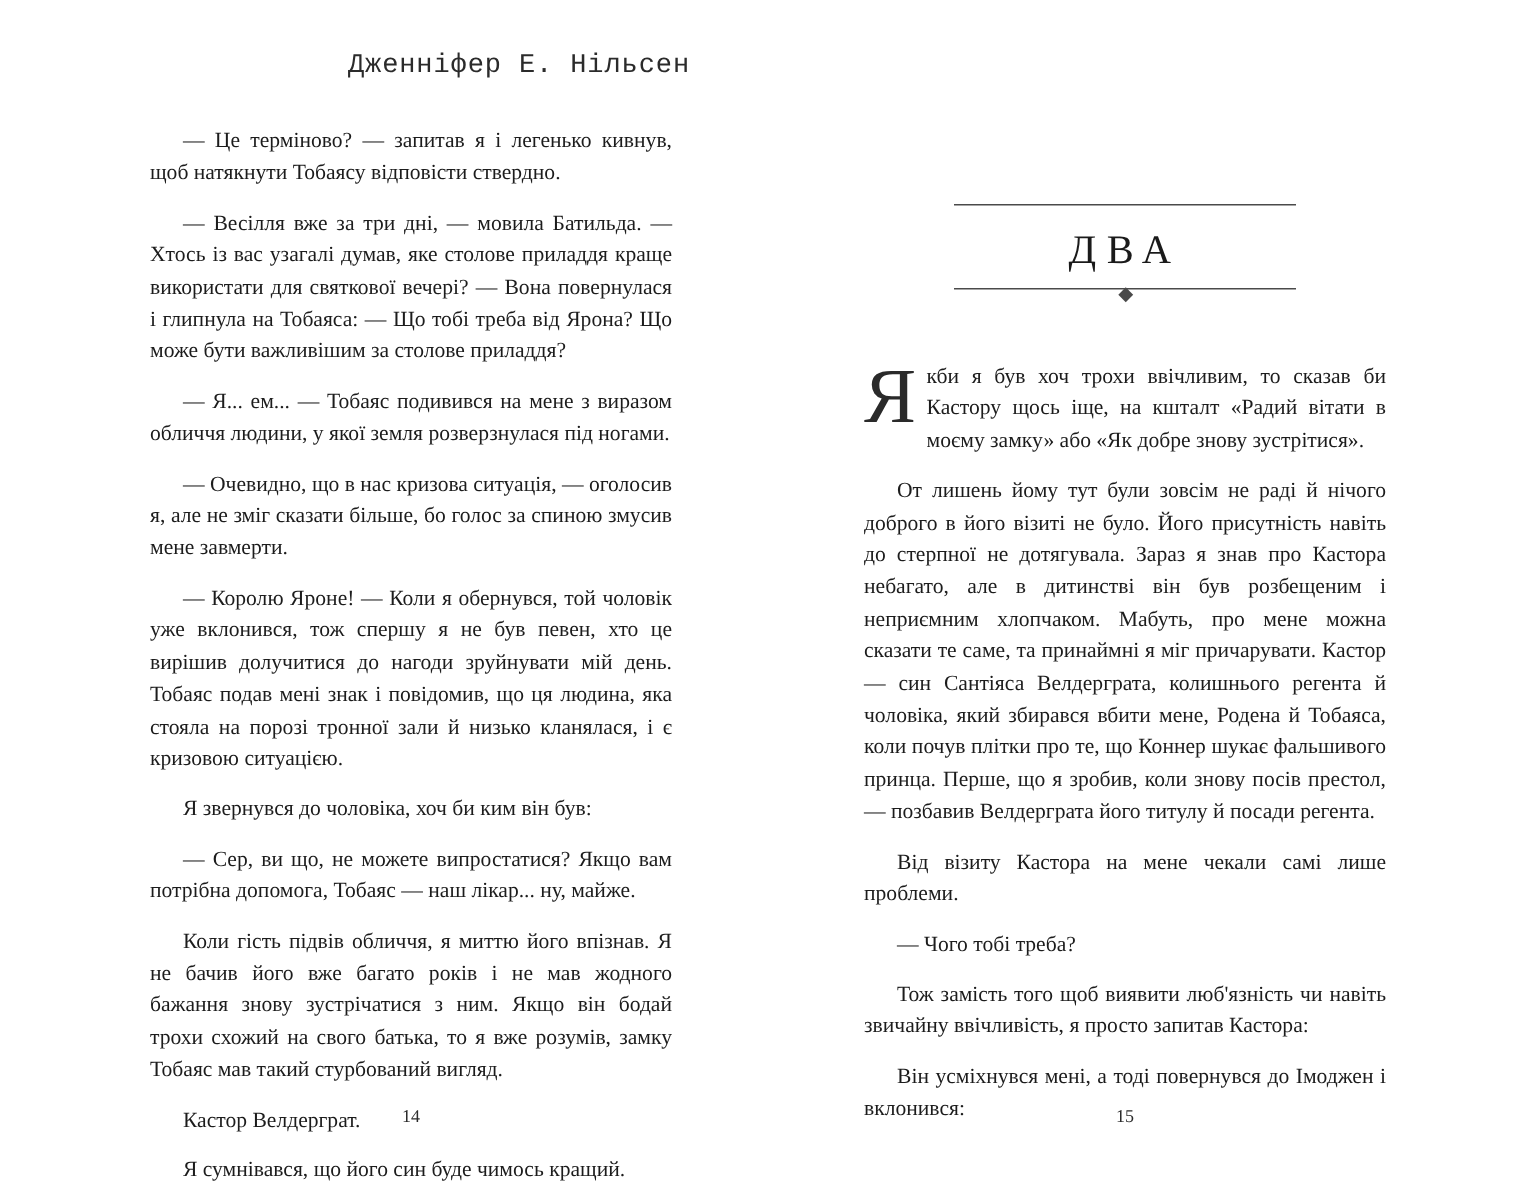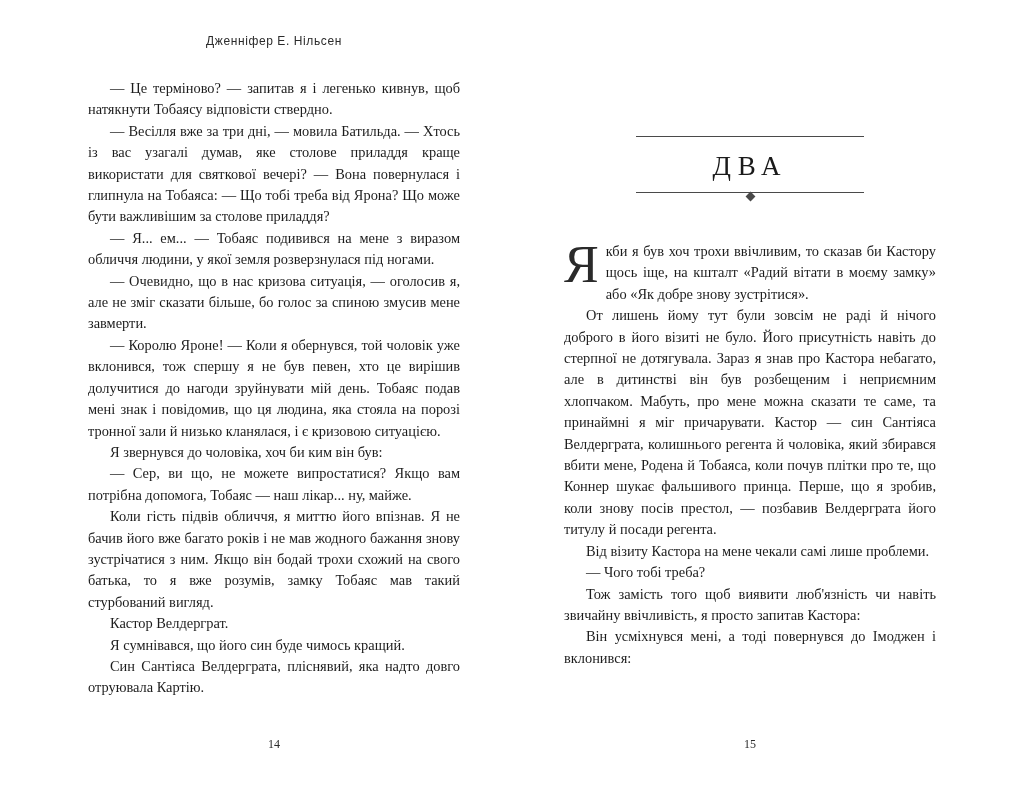--- a/index.html
+++ b/index.html
@@ -26,38 +26,38 @@
     height: 788px;
     box-sizing: border-box;
   }
   .page-left {
     padding: 28px 52px 0 88px;
   }
   .page-right {
     padding: 40px 88px 0 52px;
   }
   .running-head {
-    font-family: Liberation Sans, sans-serif;
-    font-size: 12px;
+    font-family: Liberation Mono, monospace;
+    font-size: 18px;
     letter-spacing: 0.6px;
     color: #2b2b2b;
     margin: 6px 0 30px 0;
-    text-align: center;
+    text-align: right;
   }
   .body-text {
     font-family: "Liberation Serif", serif;
     font-size: 14.4px;
     line-height: 21.4px;
     color: #1c1c1c;
     text-align: justify;
     text-justify: inter-word;
     hyphens: none;
   }
   .body-text p {
-    margin: 0;
+    margin: 12px;
     text-indent: 22px;
   }
   .folio {
     position: absolute;
     bottom: 36px;
     font-family: "Liberation Serif", serif;
     font-size: 12px;
     color: #2b2b2b;
   }
   .folio-left {

